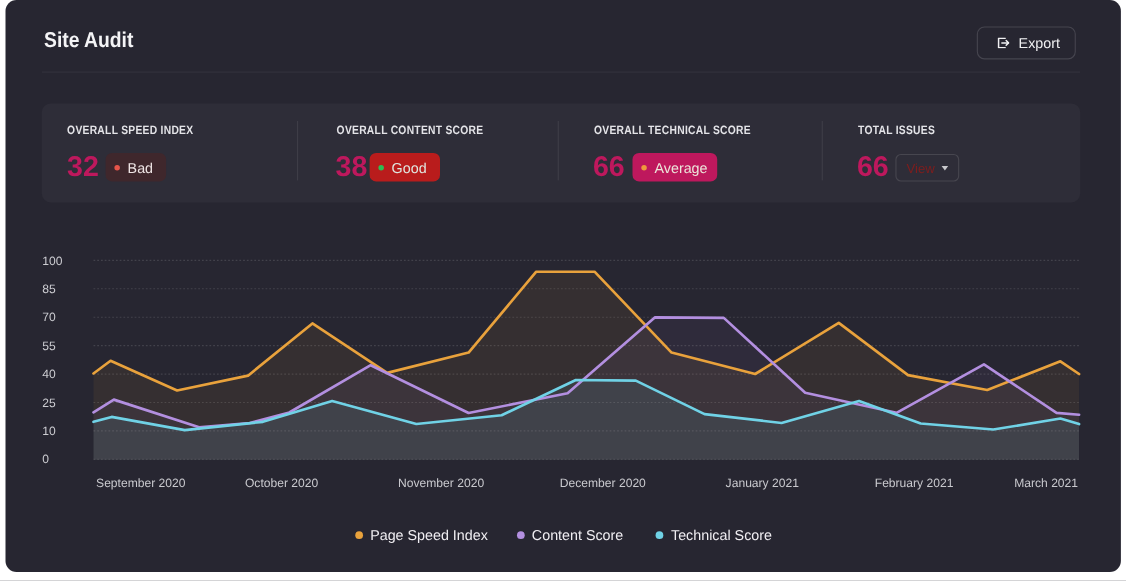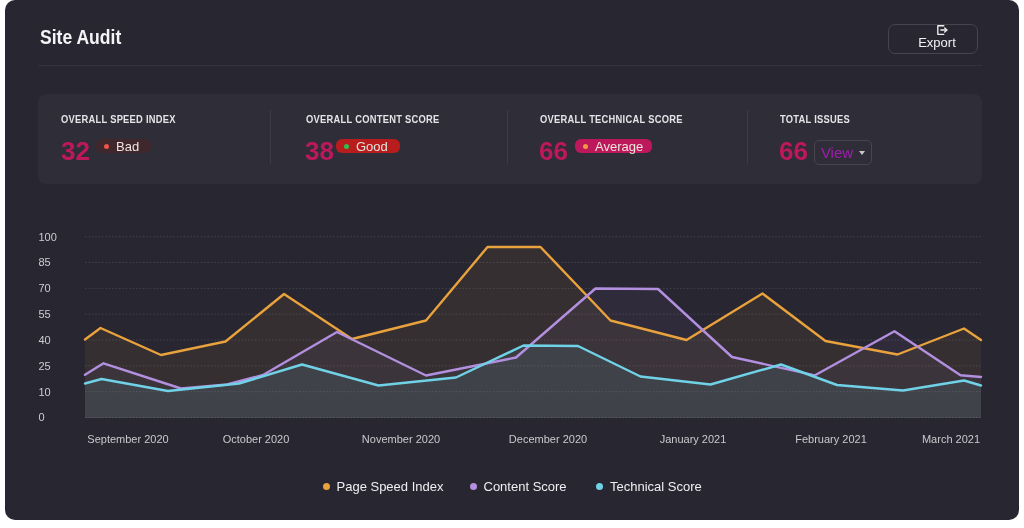--- a/index.html
+++ b/index.html
@@ -1,31 +1,31 @@
 <!DOCTYPE html>
 <html><head>
 <meta charset="utf-8">
 <style>
   html,body{margin:0;padding:0;}
   body{width:1024px;height:528px;background:#ffffff;font-family:"Liberation Sans",sans-serif;position:relative;overflow:hidden;}
   .card{position:absolute;left:5px;top:0;width:1014px;height:520px;background:#272631;border-radius:10px;}
   .title{position:absolute;left:40px;top:27.5px;font-size:19.5px;font-weight:700;color:#f4f4f6;transform:scaleX(0.9);transform-origin:left top;line-height:1;}
-  .exportbtn{position:absolute;left:888px;top:24px;width:90px;height:30px;border:1px solid #46454f;border-radius:7px;box-sizing:border-box;display:flex;align-items:center;flex-direction:column;}
+  .exportbtn{position:absolute;left:888px;top:24px;width:90px;height:30px;border:1px solid #46454f;border-radius:7px;box-sizing:border-box;display:flex;align-items:center;}
   .exportbtn svg{margin-left:17px;}
   .exportbtn span{margin-left:8px;font-size:13px;color:#f0f0f2;font-weight:500;}
   .hdivider{position:absolute;left:38px;top:65px;width:944px;height:1px;background:rgba(255,255,255,0.06);}
   .panel{position:absolute;left:38px;top:94px;width:944px;height:90px;background:#2e2d38;border-radius:8px;}
   .vdiv{position:absolute;top:110px;width:1px;height:54px;background:rgba(255,255,255,0.08);}
   .collabel{position:absolute;font-size:11px;font-weight:700;color:#e4e4e8;letter-spacing:0.3px;top:113.5px;transform:scaleX(0.85);transform-origin:left top;line-height:1;}
   .num{position:absolute;font-size:26px;font-weight:700;color:#be185d;top:138px;line-height:1;}
-  .badge{position:absolute;top:139px;height:14px;border-radius:6px;display:flex;align-items:center;box-sizing:border-box;}
+  .badge{position:absolute;top:139px;height:26px;border-radius:6px;display:flex;align-items:center;box-sizing:border-box;}
   .badge .dot{width:5px;height:5px;border-radius:50%;margin-left:8px;}
   .badge .btxt{margin-left:7px;font-size:13px;}
   .viewbtn{position:absolute;left:814px;top:140px;width:58px;height:25px;border:1px solid #47464f;border-radius:5px;box-sizing:border-box;display:flex;align-items:center;justify-content:center;}
-  .viewbtn span{font-size:15px;color:#a21caf;}
+  .viewbtn span{font-size:12px;color:#7f1d1d;}
   .viewbtn .caret{width:0;height:0;border-left:3.5px solid transparent;border-right:3.5px solid transparent;border-top:4px solid #c8c8cc;margin-left:6px;margin-top:1px;}
   .legend{position:absolute;top:478.5px;left:0;width:940px;height:14px;}
   .litem{position:absolute;display:flex;align-items:center;}
   .ldot{width:7px;height:7px;border-radius:50%;}
   .ltxt{margin-left:7px;font-size:13px;color:#f0eef2;}
 </style>
 </head>
 <body>
 <div class="card"></div>
 <div class="title">Site Audit</div>

